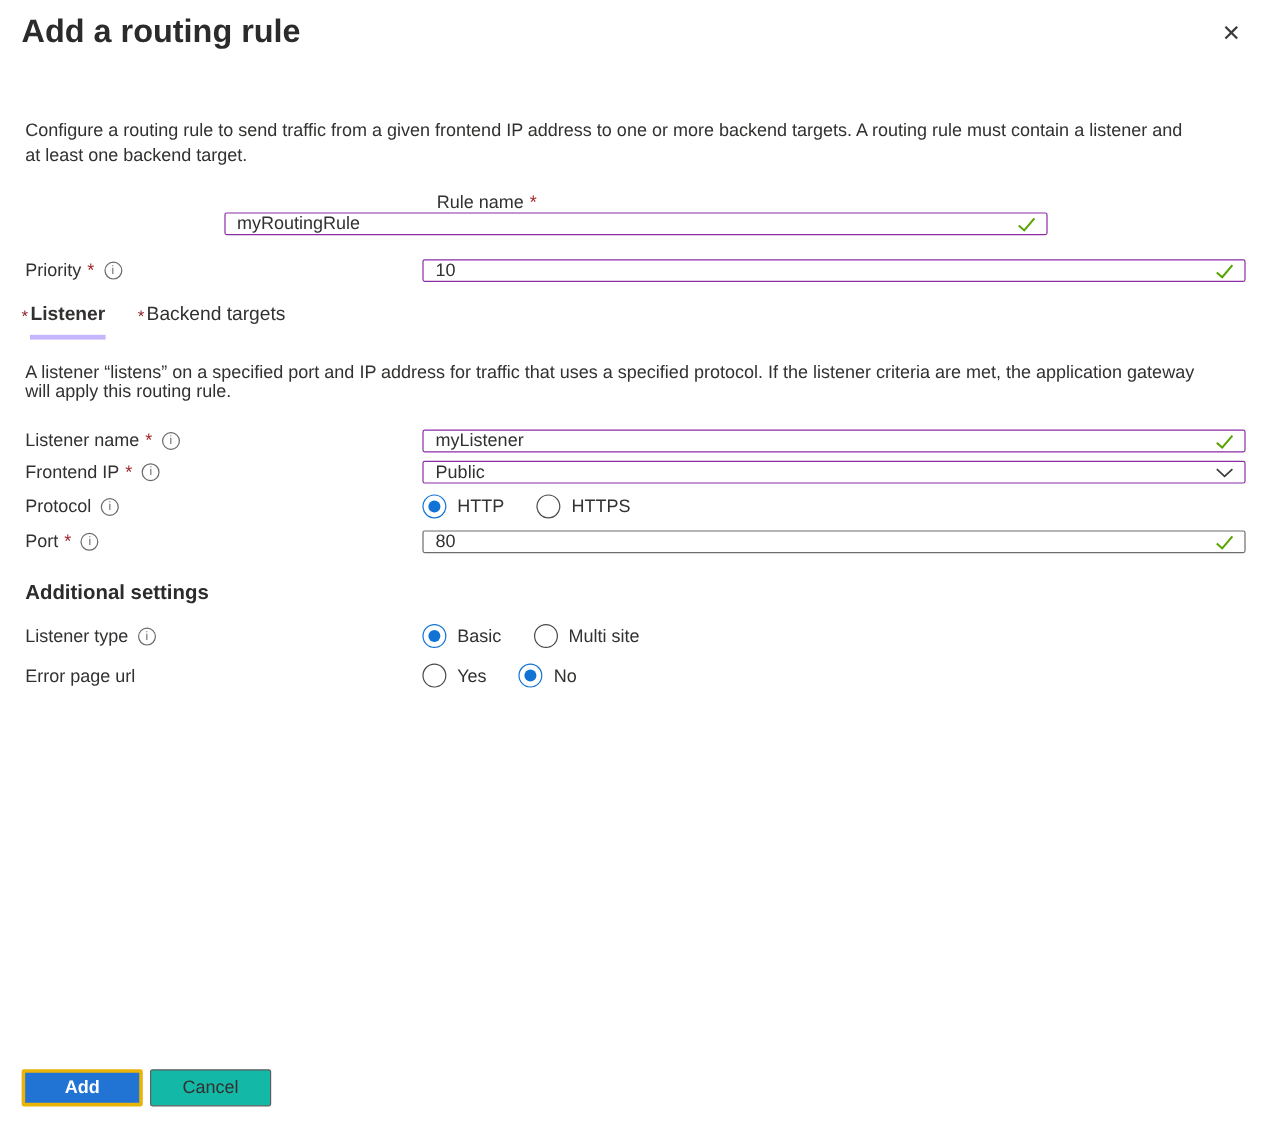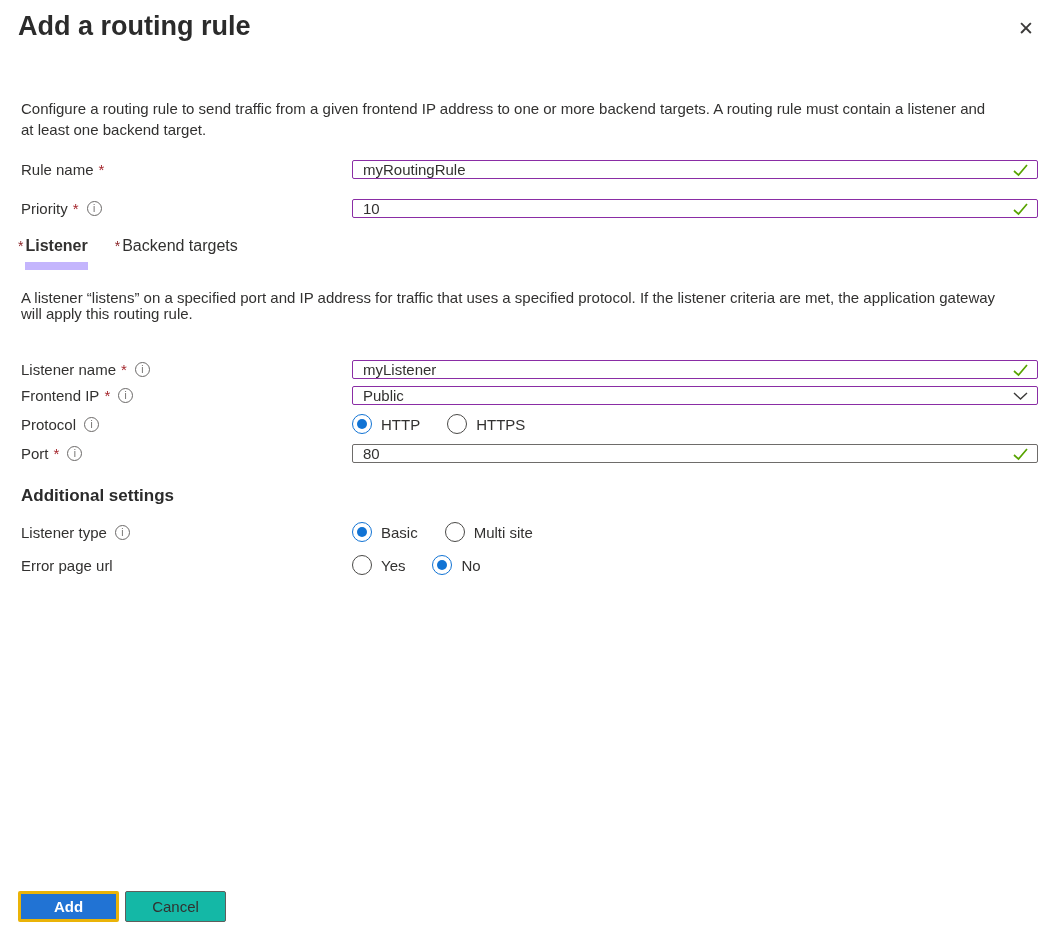--- a/index.html
+++ b/index.html
@@ -43,29 +43,29 @@
     border: 1px solid #6b6968; border-radius: 50%;
     display: inline-flex; align-items: center; justify-content: center;
     font-size: 10px; color: #6b6968; margin-left: 8px; cursor: pointer;
   }
 
   
   .tabs { display: flex; gap: 27px; margin: 19px 0 0 18px; font-size: 16px; }
   .tab { display: flex; align-items: flex-start; cursor: pointer; }
   .tab .tab-req { color: #8a2428; font-size: 14px; margin-right: 2px; margin-top: 1px; }
   .tab .tab-label { padding-bottom: 7px; }
-  .tab.active .tab-label { font-weight: 700; border-bottom: 8px solid #c4b5fd; }
+  .tab.active .tab-label { font-weight: 700; border-bottom: 4px solid #c4b5fd; }
 
   .listener-desc { margin: 20px 18px 4px 21px; font-size: 15px; line-height: 16px; max-width: 990px; }
 
-  .row-listener-name { margin-top: 38px; }
+  .row-listener-name { margin-top: 23px; }
   .row-frontend { margin-top: 7px; }
   .row-protocol { margin-top: 8px; height: 22px; }
   .row-port { margin-top: 9px; }
-  .row-rule { margin-top: 20px; }
+  .row-rule { margin-top: 20px; flex-direction: column; }
   .row-priority { margin-top: 20px; }
   .row-listener-type { margin-top: 15px; height: 22px; }
   .row-error { margin-top: 11px; height: 22px; }
 
   .section-heading { margin: 23px 0 0 21px; font-size: 17px; font-weight: 700; color: #2b2b2b; }
 
   
   .radio-group { display: flex; align-items: center; gap: 27px; }
   .radio-option { display: flex; align-items: center; cursor: pointer; }
   .radio-circle {

